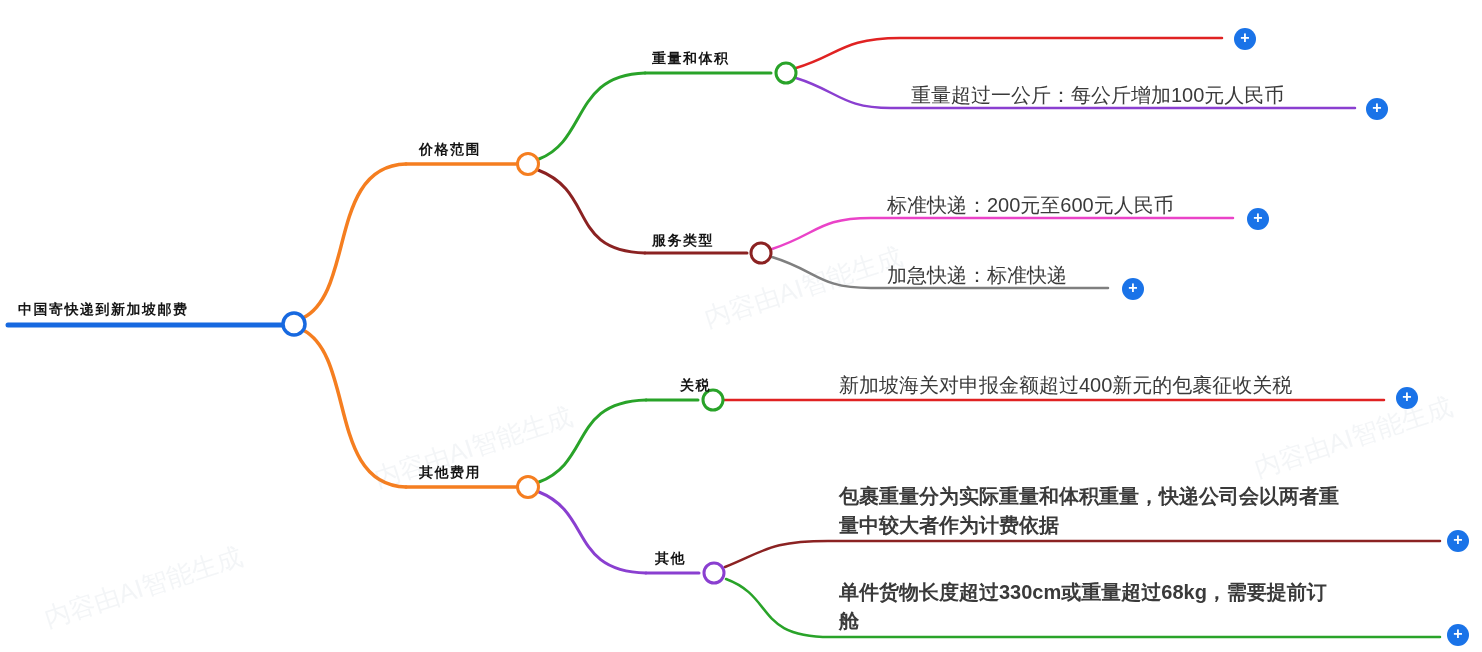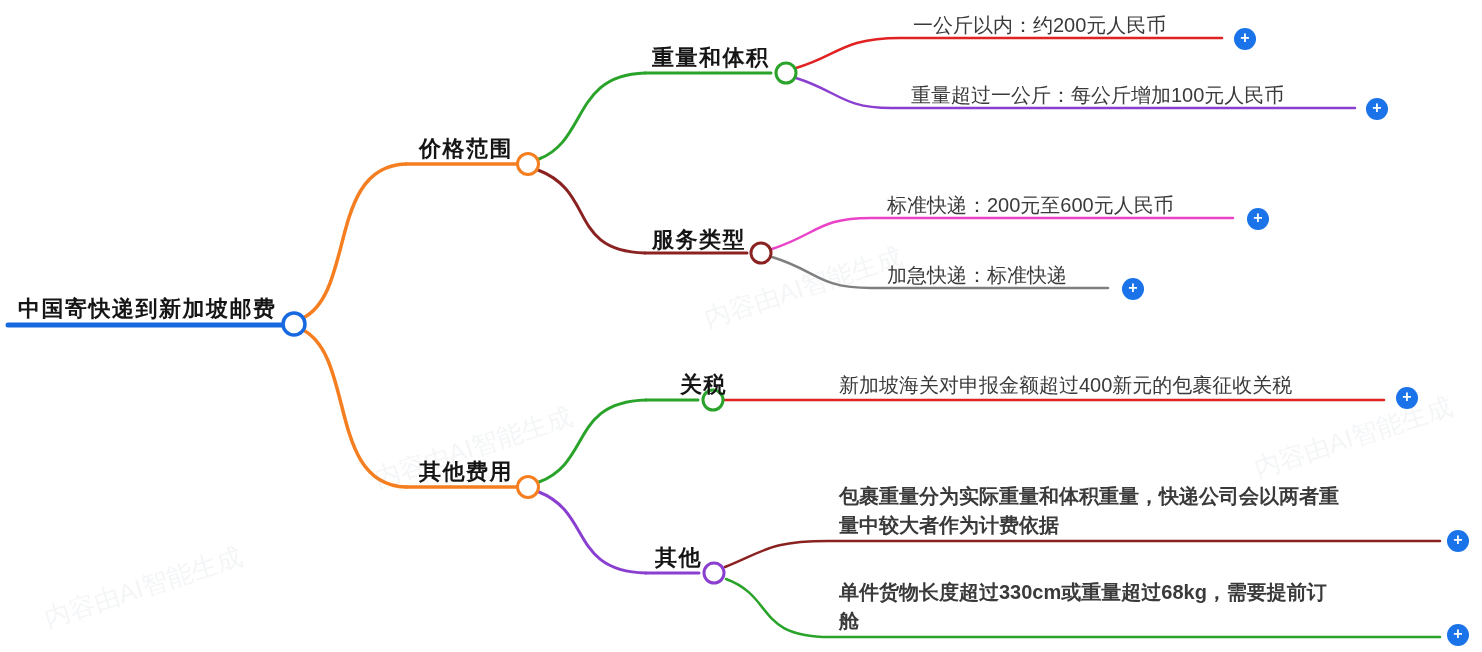--- a/index.html
+++ b/index.html
@@ -2,21 +2,21 @@
 <html><head>
 <meta charset="utf-8">
 <style>
   html,body{margin:0;padding:0;background:#ffffff;}
   #stage{
     position:relative;width:1482px;height:652px;background:#ffffff;overflow:hidden;
     font-family:"Liberation Sans","DejaVu Sans",sans-serif;
   }
   #stage svg{position:absolute;left:0;top:0;}
   .topic{
-    position:absolute;font-weight:700;font-size:22px;letter-spacing:1.5px;
+    position:absolute;font-weight:700;font-size:14px;letter-spacing:1.5px;
     color:#151515;white-space:nowrap;line-height:26px;cursor:default;
   }
   .leaf{
     position:absolute;font-weight:400;font-size:20px;color:#3a3a3a;
     white-space:nowrap;line-height:24px;cursor:default;
   }
   .leaf.wrap{white-space:normal;line-height:29px;font-weight:bold;}
   .plus{
     position:absolute;width:22px;height:22px;border-radius:50%;
     background:#1a73e8;color:#ffffff;text-align:center;line-height:22px;
@@ -85,21 +85,20 @@
   <div class="watermark" style="left:1250px;top:420px;">内容由AI智能生成</div>
 
   <div class="topic" style="left:18px;top:296px;">中国寄快递到新加坡邮费</div>
   <div class="topic" style="left:419px;top:136px;">价格范围</div>
   <div class="topic" style="left:652px;top:45px;">重量和体积</div>
   <div class="topic" style="left:652px;top:227px;">服务类型</div>
   <div class="topic" style="left:419px;top:459px;">其他费用</div>
   <div class="topic" style="left:680px;top:372px;">关税</div>
   <div class="topic" style="left:655px;top:545px;">其他</div>
 
-  <div class="leaf" style="left:913px;top:13px;">一公斤以内：约200元人民币</div>
   <div class="leaf" style="left:911px;top:83px;">重量超过一公斤：每公斤增加100元人民币</div>
   <div class="leaf" style="left:887px;top:193px;">标准快递：200元至600元人民币</div>
   <div class="leaf" style="left:887px;top:263px;">加急快递：标准快递</div>
   <div class="leaf" style="left:839px;top:373px;">新加坡海关对申报金额超过400新元的包裹征收关税</div>
   <div class="leaf wrap" style="left:839px;top:482px;width:505px;">包裹重量分为实际重量和体积重量，快递公司会以两者重量中较大者作为计费依据</div>
   <div class="leaf wrap" style="left:839px;top:578px;width:492px;">单件货物长度超过330cm或重量超过68kg，需要提前订舱</div>
 
   <div class="plus" style="left:1234px;top:28px;"><span>+</span></div>
   <div class="plus" style="left:1366px;top:98px;"><span>+</span></div>
   <div class="plus" style="left:1247px;top:208px;"><span>+</span></div>

